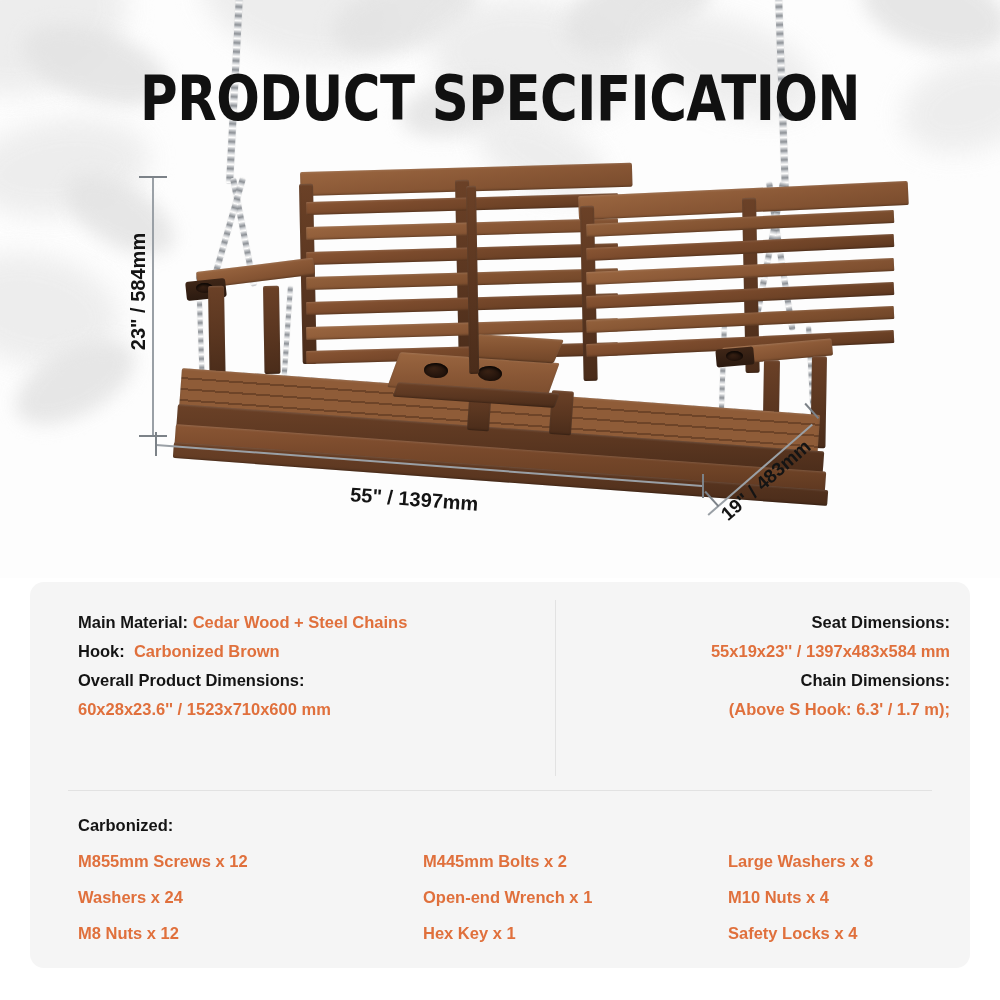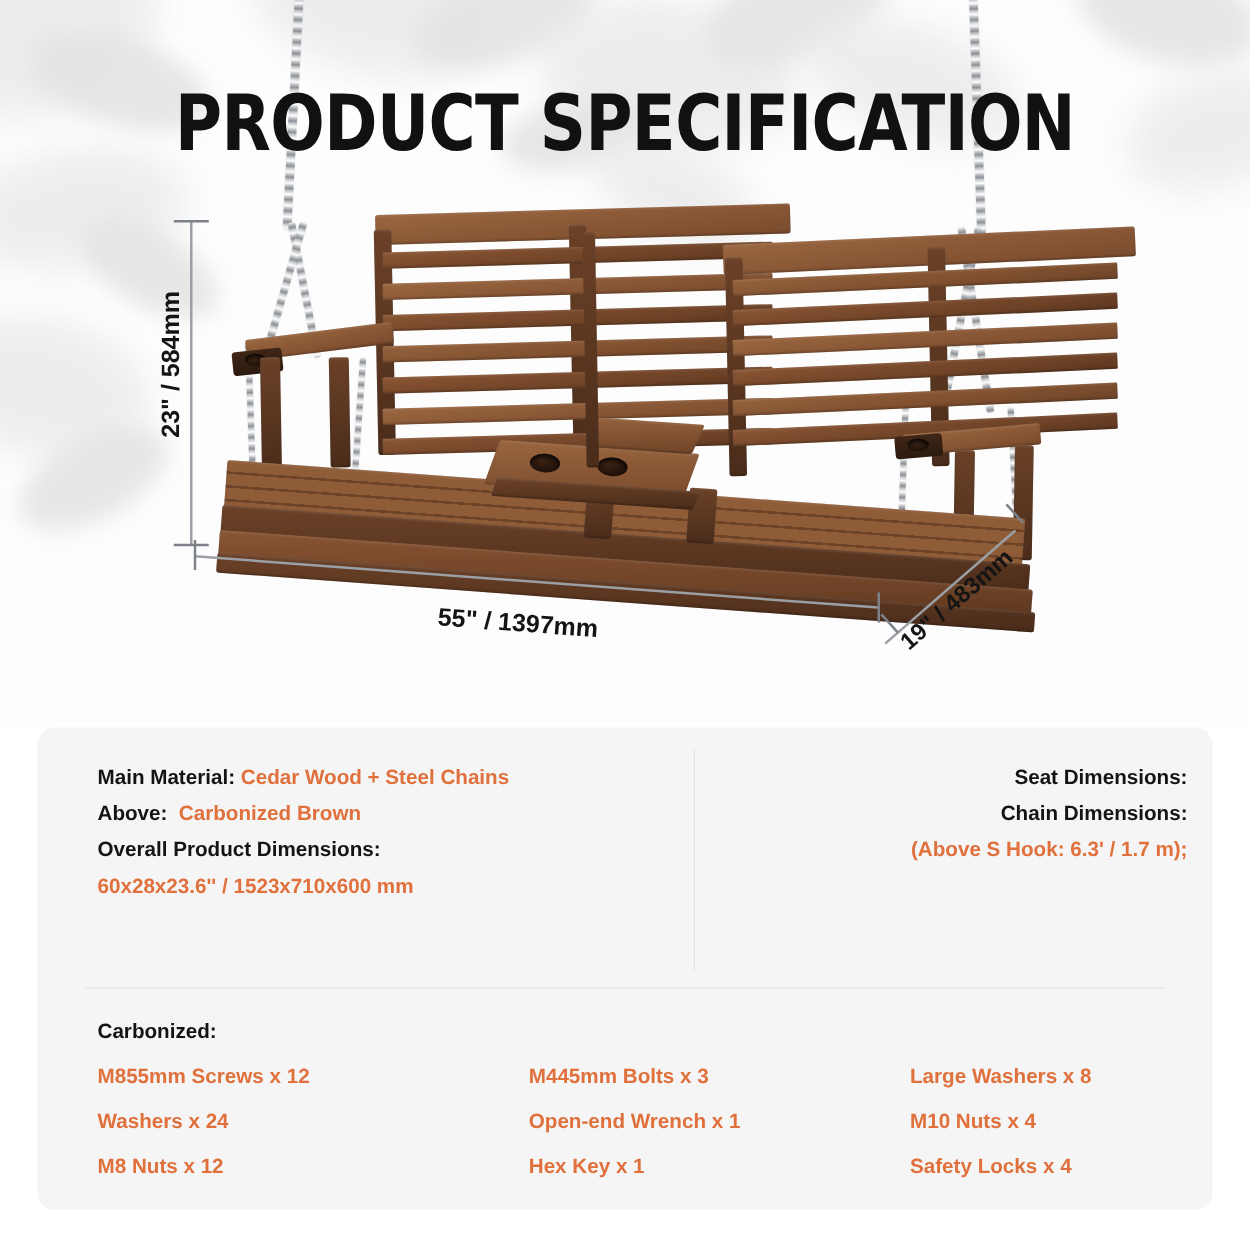--- a/index.html
+++ b/index.html
@@ -238,45 +238,46 @@
 
   <div class="spec-col-left">
 
 
     <div class="spec-line">
       <span>Main Material:</span>
       <span class="val">Cedar Wood + Steel Chains</span>
     </div>
 
     <div class="spec-line">
-      <span>Above:</span>&nbsp;
+      <span>Hook:</span>&nbsp;
       <span class="val">Carbonized Brown</span>
     </div>
 
     <div class="spec-line">
       <span>Overall Product Dimensions:</span>
     </div>
 
     <div class="spec-line allval">60x28x23.6'' / 1523x710x600 mm</div>
   </div>
 
   <div class="spec-col-right">
     <div class="spec-line">Seat Dimensions:</div>
+    <div class="spec-line allval">55x19x23'' / 1397x483x584 mm</div>
     <div class="spec-line">Chain Dimensions:</div>
     <div class="spec-line allval">(Above S Hook: 6.3' / 1.7 m);</div>
   </div>
 
   <div id="acc">
     <div class="acc-title">Carbonized:</div>
     <div class="acc-grid">
       <div class="acc-item" style="left:0px;   top:6px;">M855mm Screws x 12</div>
       <div class="acc-item" style="left:0px;   top:42px;">Washers x 24</div>
       <div class="acc-item" style="left:0px;   top:78px;">M8 Nuts x 12</div>
 
-      <div class="acc-item" style="left:345px; top:6px;">M445mm Bolts x 3</div>
+      <div class="acc-item" style="left:345px; top:6px;">M445mm Bolts x 2</div>
       <div class="acc-item" style="left:345px; top:42px;">Open-end Wrench x 1</div>
       <div class="acc-item" style="left:345px; top:78px;">Hex Key x 1</div>
 
       <div class="acc-item" style="left:650px; top:6px;">Large Washers x 8</div>
       <div class="acc-item" style="left:650px; top:42px;">M10 Nuts x 4</div>
       <div class="acc-item" style="left:650px; top:78px;">Safety Locks x 4</div>
     </div>
   </div>
 
 </div>

